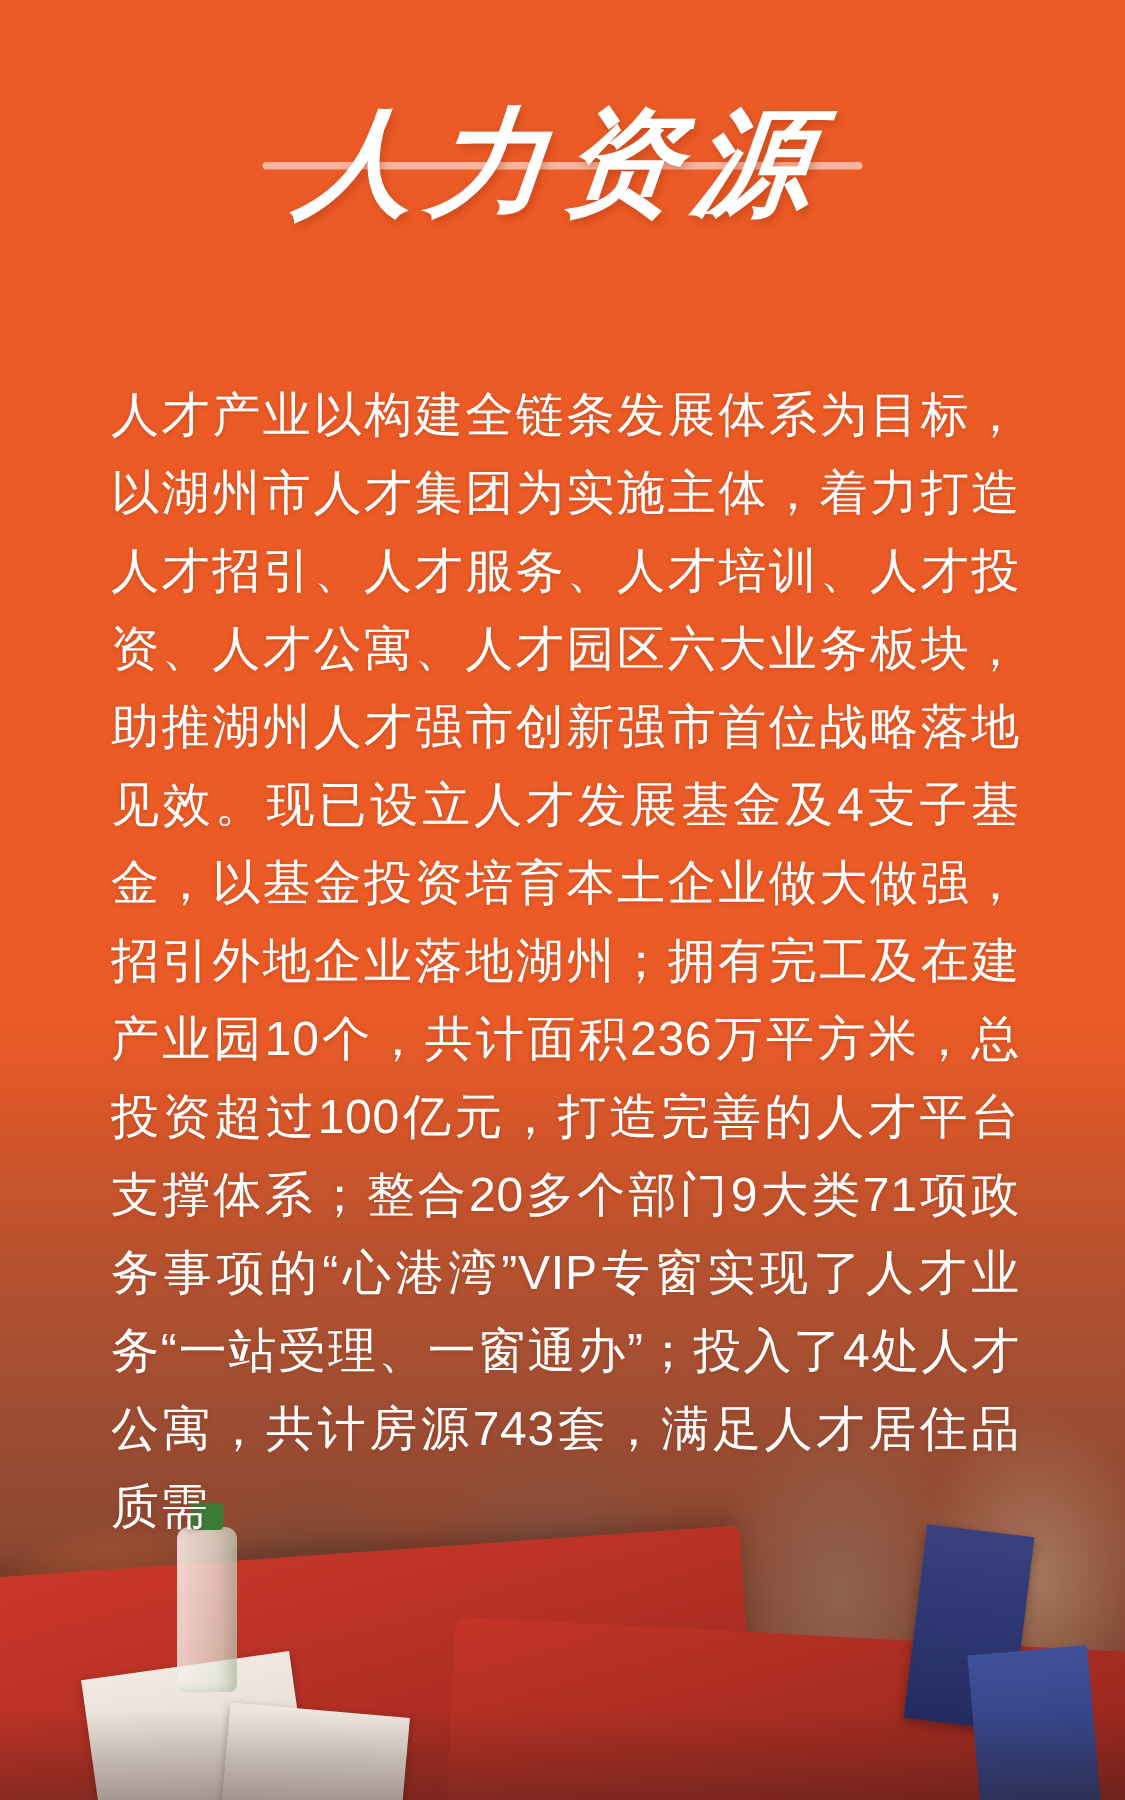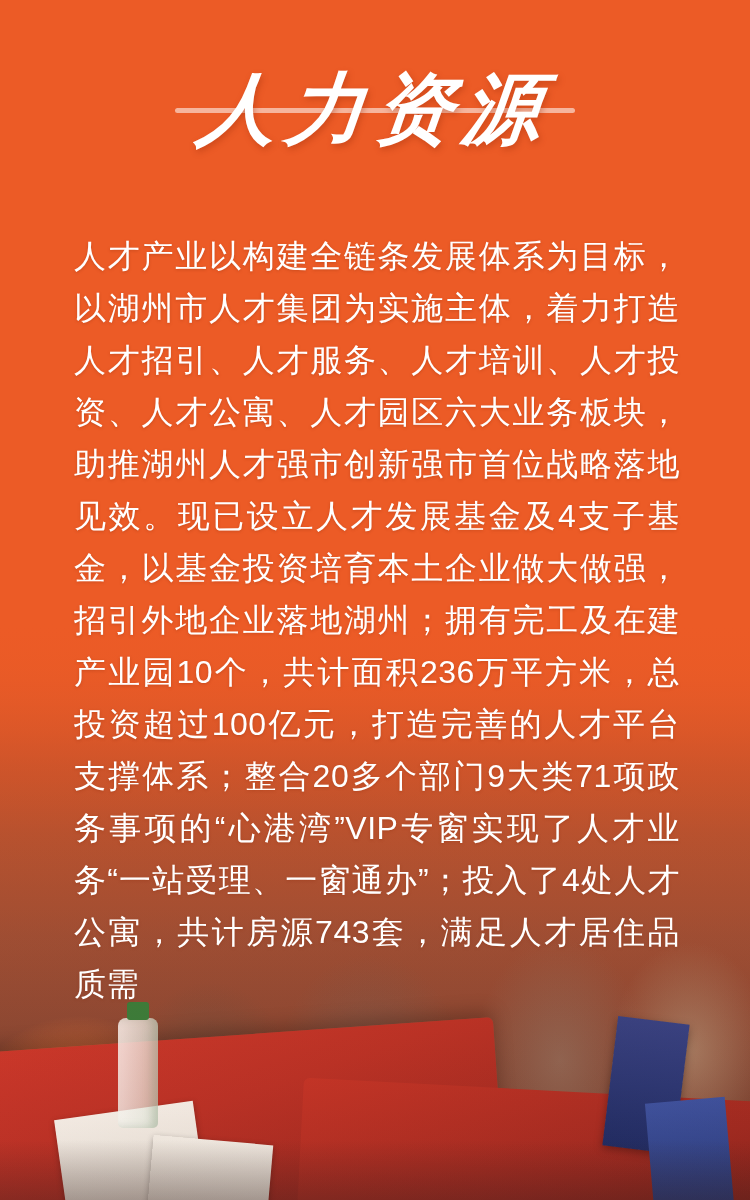--- a/index.html
+++ b/index.html
@@ -173,21 +173,21 @@
     height: 5px;
     background: rgba(255,255,255,0.55);
     border-radius: 3px;
     z-index: 4;
   }
 
   
   .body-text {
     position: absolute;
     left: 74px;
-    top: 230px;
+    top: 250px;
     width: 606px;
     z-index: 6;
     color: #ffffff;
     font-family: "Liberation Sans", sans-serif;
     font-size: 32px;
     line-height: 52px;
     letter-spacing: 0.5px;
     text-align: justify;
     text-shadow: 0 1px 3px rgba(140,45,15,0.35);
     white-space: pre-wrap;

